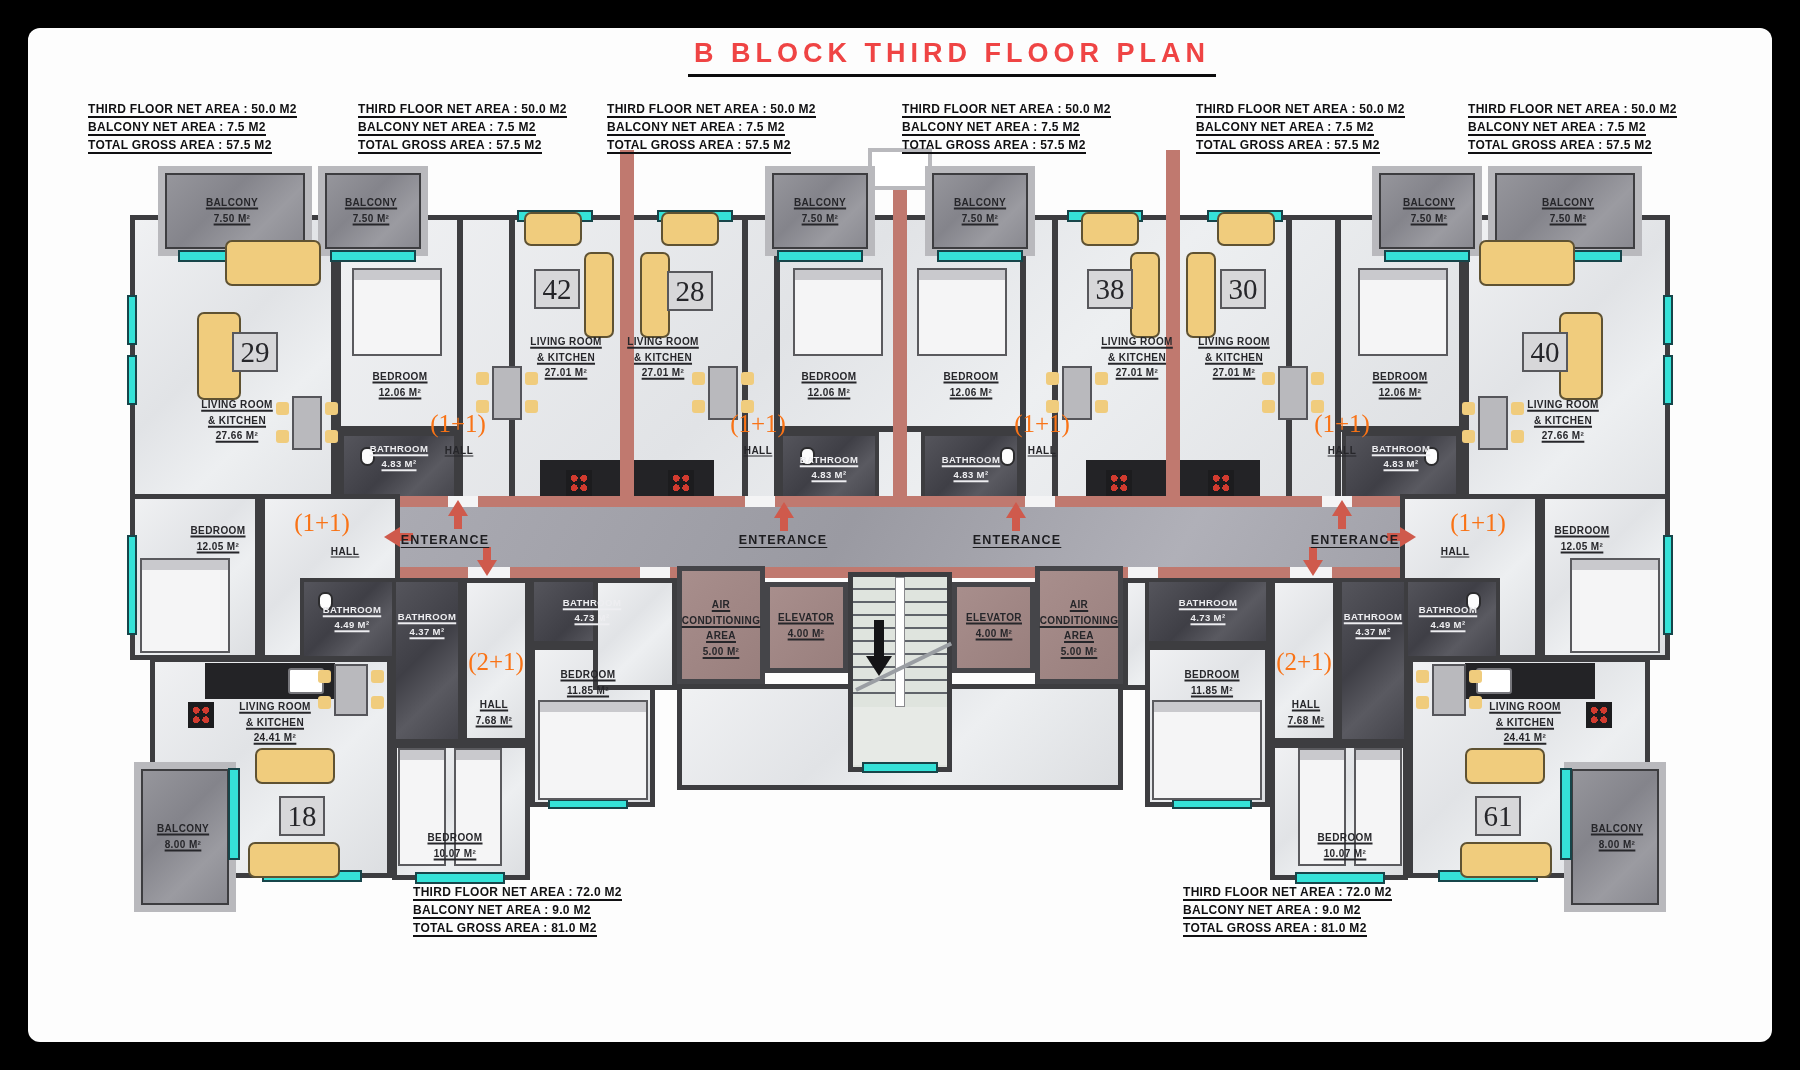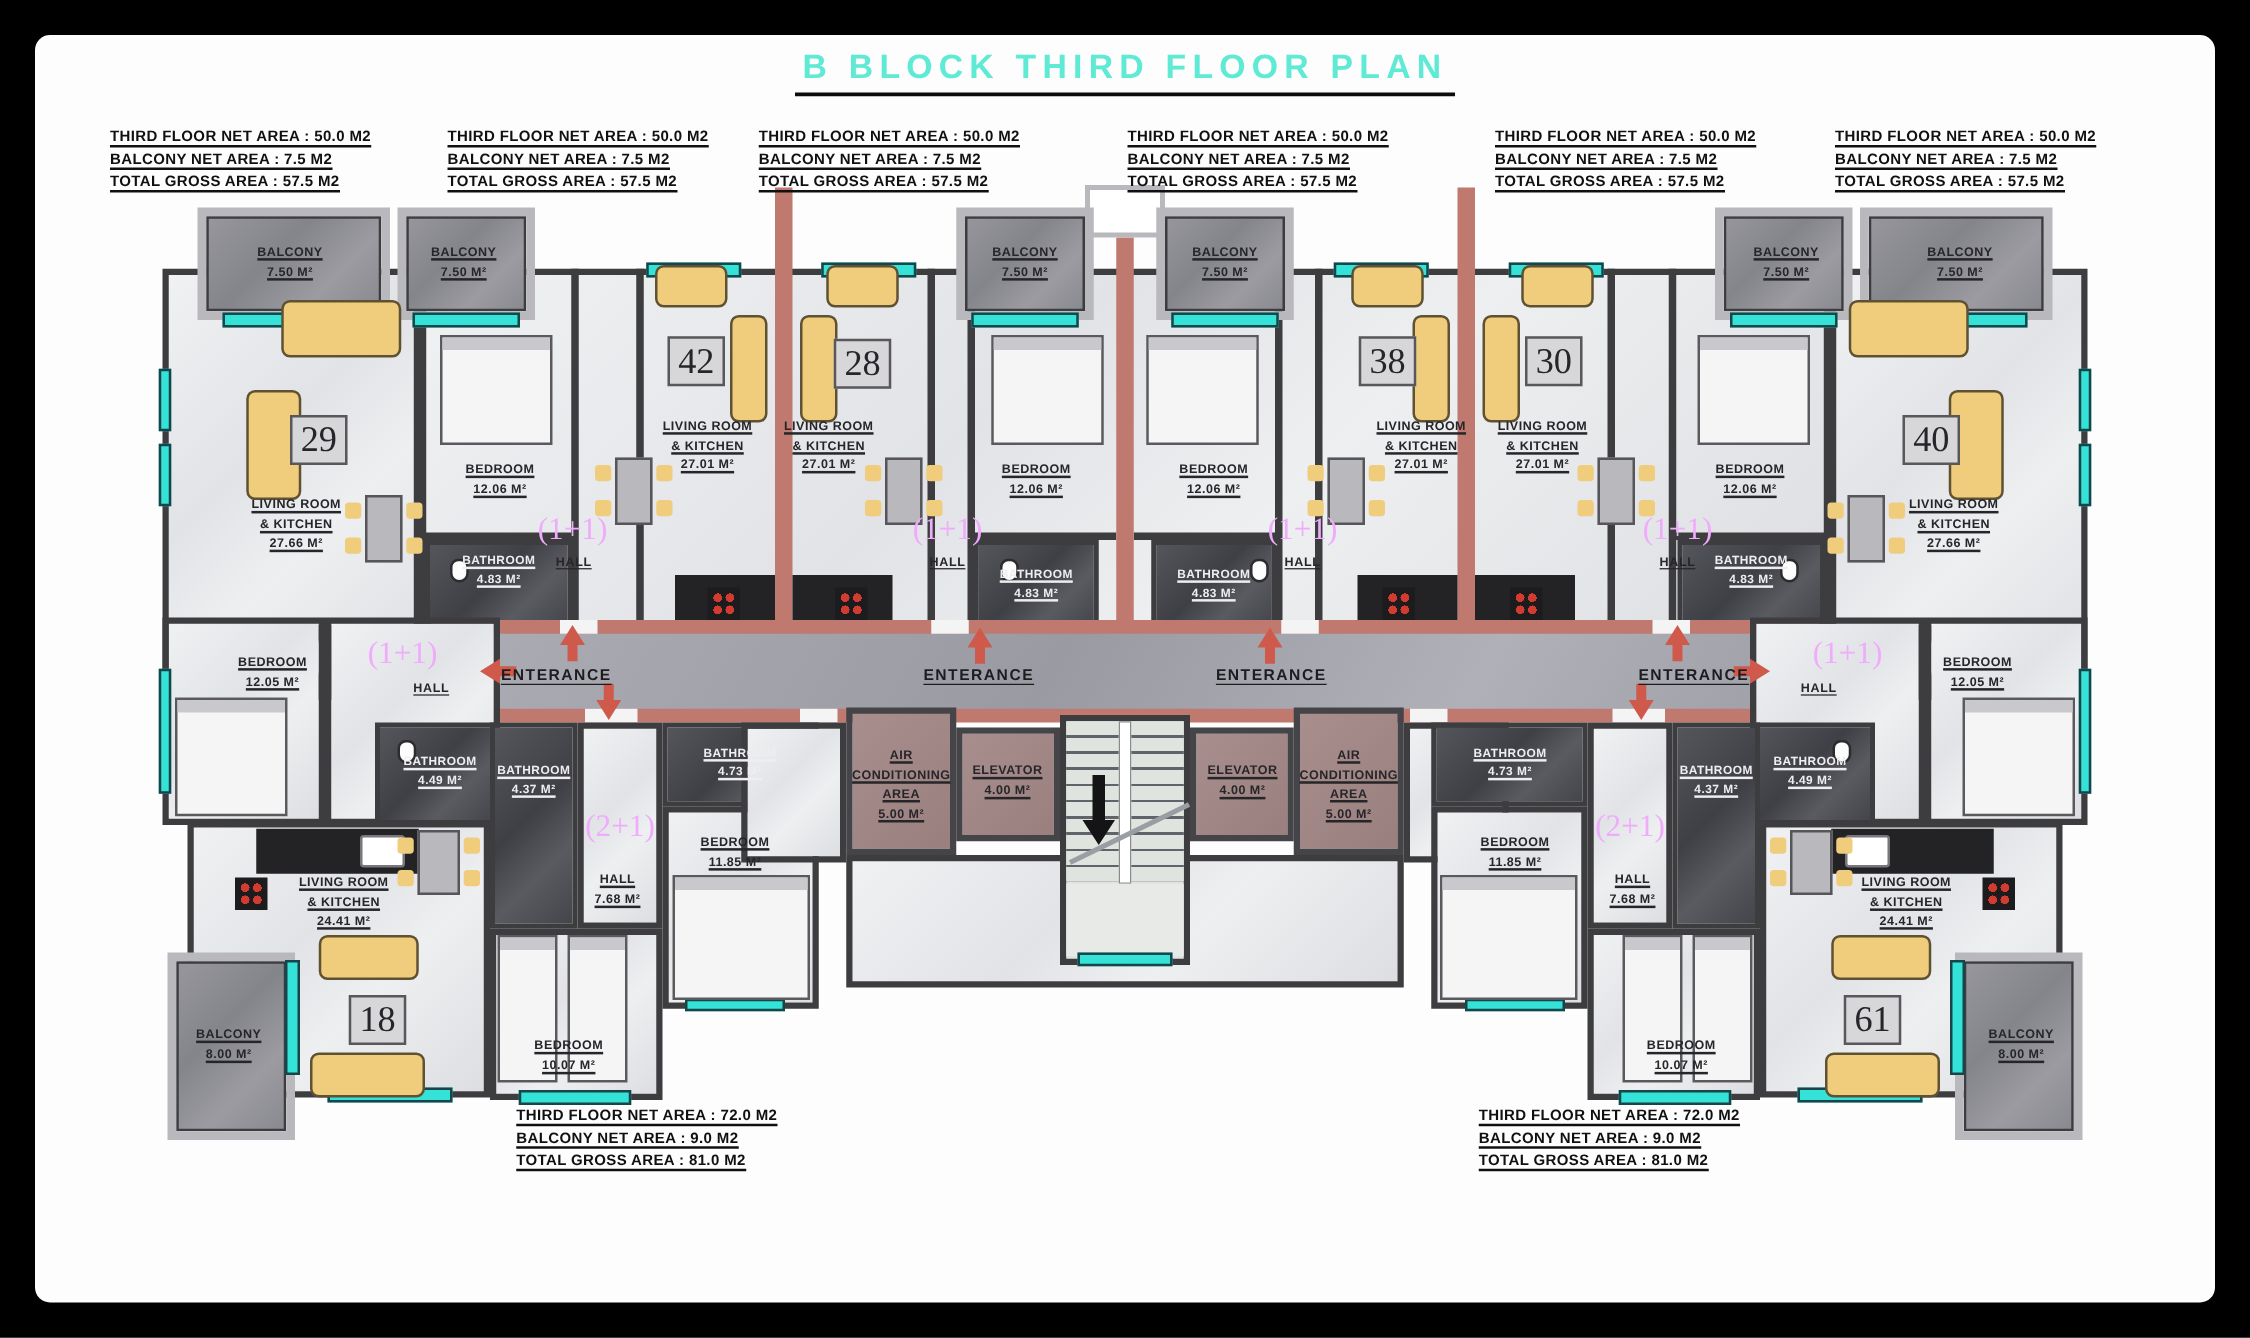--- a/index.html
+++ b/index.html
@@ -4,22 +4,22 @@
 <style>
   html,body{margin:0;padding:0;background:#000;}
   body{width:1800px;height:1070px;position:relative;overflow:hidden;
        font-family:"Liberation Sans",sans-serif;}
   .canvas{position:absolute;left:28px;top:28px;width:1744px;height:1014px;
           background:#fdfdfd;border-radius:12px;}
   .stage{position:absolute;inset:0;}
   .stage *{box-sizing:border-box;}
 
   
-  .title{position:absolute;left:900px;top:38px;transform:translateX(-50%);
-         font-size:27px;font-weight:bold;letter-spacing:5px;color:#5eead4;
+  .title{position:absolute;left:952px;top:38px;transform:translateX(-50%);
+         font-size:27px;font-weight:bold;letter-spacing:5px;color:#ef4444;
          border-bottom:3px solid #0c0c0d;padding:0 6px 5px 6px;white-space:nowrap;}
   .info{position:absolute;font-size:12px;font-weight:bold;color:#101012;
         letter-spacing:.3px;line-height:1;}
   .info span{display:table;border-bottom:2px solid #101012;padding-bottom:1px;margin-bottom:3px;white-space:nowrap;}
 
   
   .room,.band{position:absolute;border:5px solid #3d3d40;
         background:linear-gradient(135deg,#f0f1f3,#e1e3e6 40%,#edeff1 62%,#dcdee1);}
   .balc{position:absolute;border:7px solid #b9b9bd;box-shadow:inset 0 0 0 2px #3d3d40;
         background:linear-gradient(135deg,#97979d,#84848b 40%,#9b9ba1 70%,#88888f);}
@@ -58,21 +58,21 @@
   .hrail{position:absolute;background:#9a9ea3;transform:rotate(-26deg);transform-origin:left center;}
   .land{position:absolute;background:#e7eae6;}
 
   
   .rl{position:absolute;transform:translate(-50%,-50%);text-align:center;
       font-size:10px;font-weight:bold;color:#26262a;letter-spacing:.4px;
       line-height:1.55;white-space:nowrap;}
   .rl span{display:block;text-decoration:underline;text-decoration-thickness:1.5px;text-underline-offset:2px;}
   .rl.white{color:#eeeef1;font-size:9.5px;}
   .serifl{position:absolute;transform:translate(-50%,-50%);
-      font-family:"Liberation Serif",serif;font-size:25px;color:#f0abfc;white-space:nowrap;}
+      font-family:"Liberation Serif",serif;font-size:25px;color:#f97316;white-space:nowrap;}
   .halll{position:absolute;transform:translate(-50%,-50%);font-size:10px;font-weight:bold;
       color:#26262a;text-decoration:underline;text-underline-offset:2px;letter-spacing:.5px;}
   .entl{position:absolute;transform:translate(-50%,-50%);font-size:12.5px;font-weight:bold;
       color:#1d1d20;letter-spacing:1.2px;text-decoration:underline;text-underline-offset:3px;}
   .num{position:absolute;transform:translate(-50%,-50%);width:46px;height:40px;
       background:#d7d7d9;border:2px solid #58585c;color:#26262a;
       font-family:"Liberation Serif",serif;font-size:29px;
       display:flex;align-items:center;justify-content:center;}
 
   

